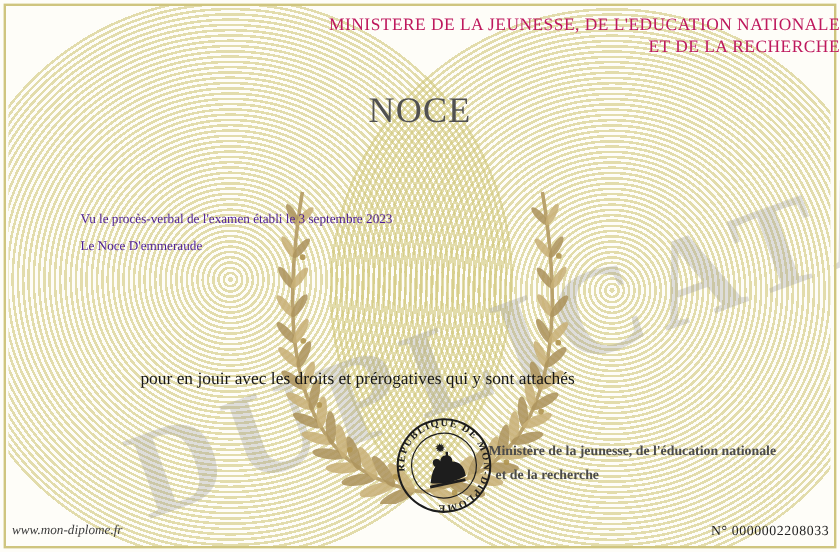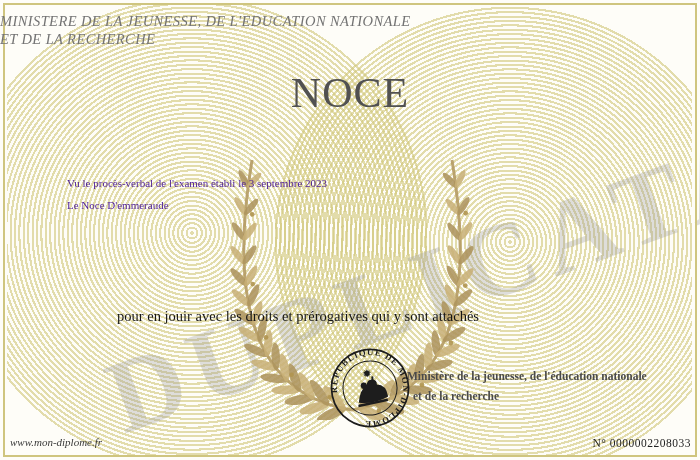--- a/index.html
+++ b/index.html
@@ -20,24 +20,24 @@
   .watermark{
     position:absolute; left:112px; top:346px; height:110px;
     font-size:104px; line-height:110px; letter-spacing:10px;
     color:rgba(158,158,158,0.33); white-space:nowrap;
     transform:rotate(-20deg); transform-origin:0 50%;
     font-family:"Liberation Serif",serif; font-weight:bold;
   }
   
   .frame{position:absolute; left:3px; top:3px; right:3px; bottom:3px;
     border:2px solid #cfc57f; pointer-events:none;}
-  .header{position:absolute; left:0; top:12px; width:100%; text-align:left;
-    font-size:14.5px; line-height:18px; letter-spacing:0.4px; color:#737373;font-style:italic;}
+  .header{position:absolute; left:0; top:12px; width:100%; text-align:right;
+    font-size:14.5px; line-height:18px; letter-spacing:0.4px; color:#be185d;}
   .title{position:absolute; left:0; top:72px; width:100%; text-align:center;
-    font-size:42px; line-height:42px; letter-spacing:1px; color:#515151;}
+    font-size:30px; line-height:42px; letter-spacing:1px; color:#515151;}
   .body-text{position:absolute; left:67px; top:172px;
     font-size:11px; line-height:22px; color:#4c1d95;}
   .grant-line{position:absolute; left:68px; top:308px; width:460px; text-align:center;
     font-size:14.5px; color:#161616;}
   .signature-label{position:absolute; left:118px; top:369px; width:172px; text-align:center;
     font-size:11.5px; color:#4a4a4a;}
   .ministry{position:absolute; left:407px; top:367px;
     font-size:11.5px; line-height:19.5px; color:#4a4a4a;font-weight:bold;}
   .ministry .l2{margin-left:6px;}
   .footer-url{position:absolute; left:10px; top:436px; font-size:11px; color:#3a3a3a;font-style:italic;}

